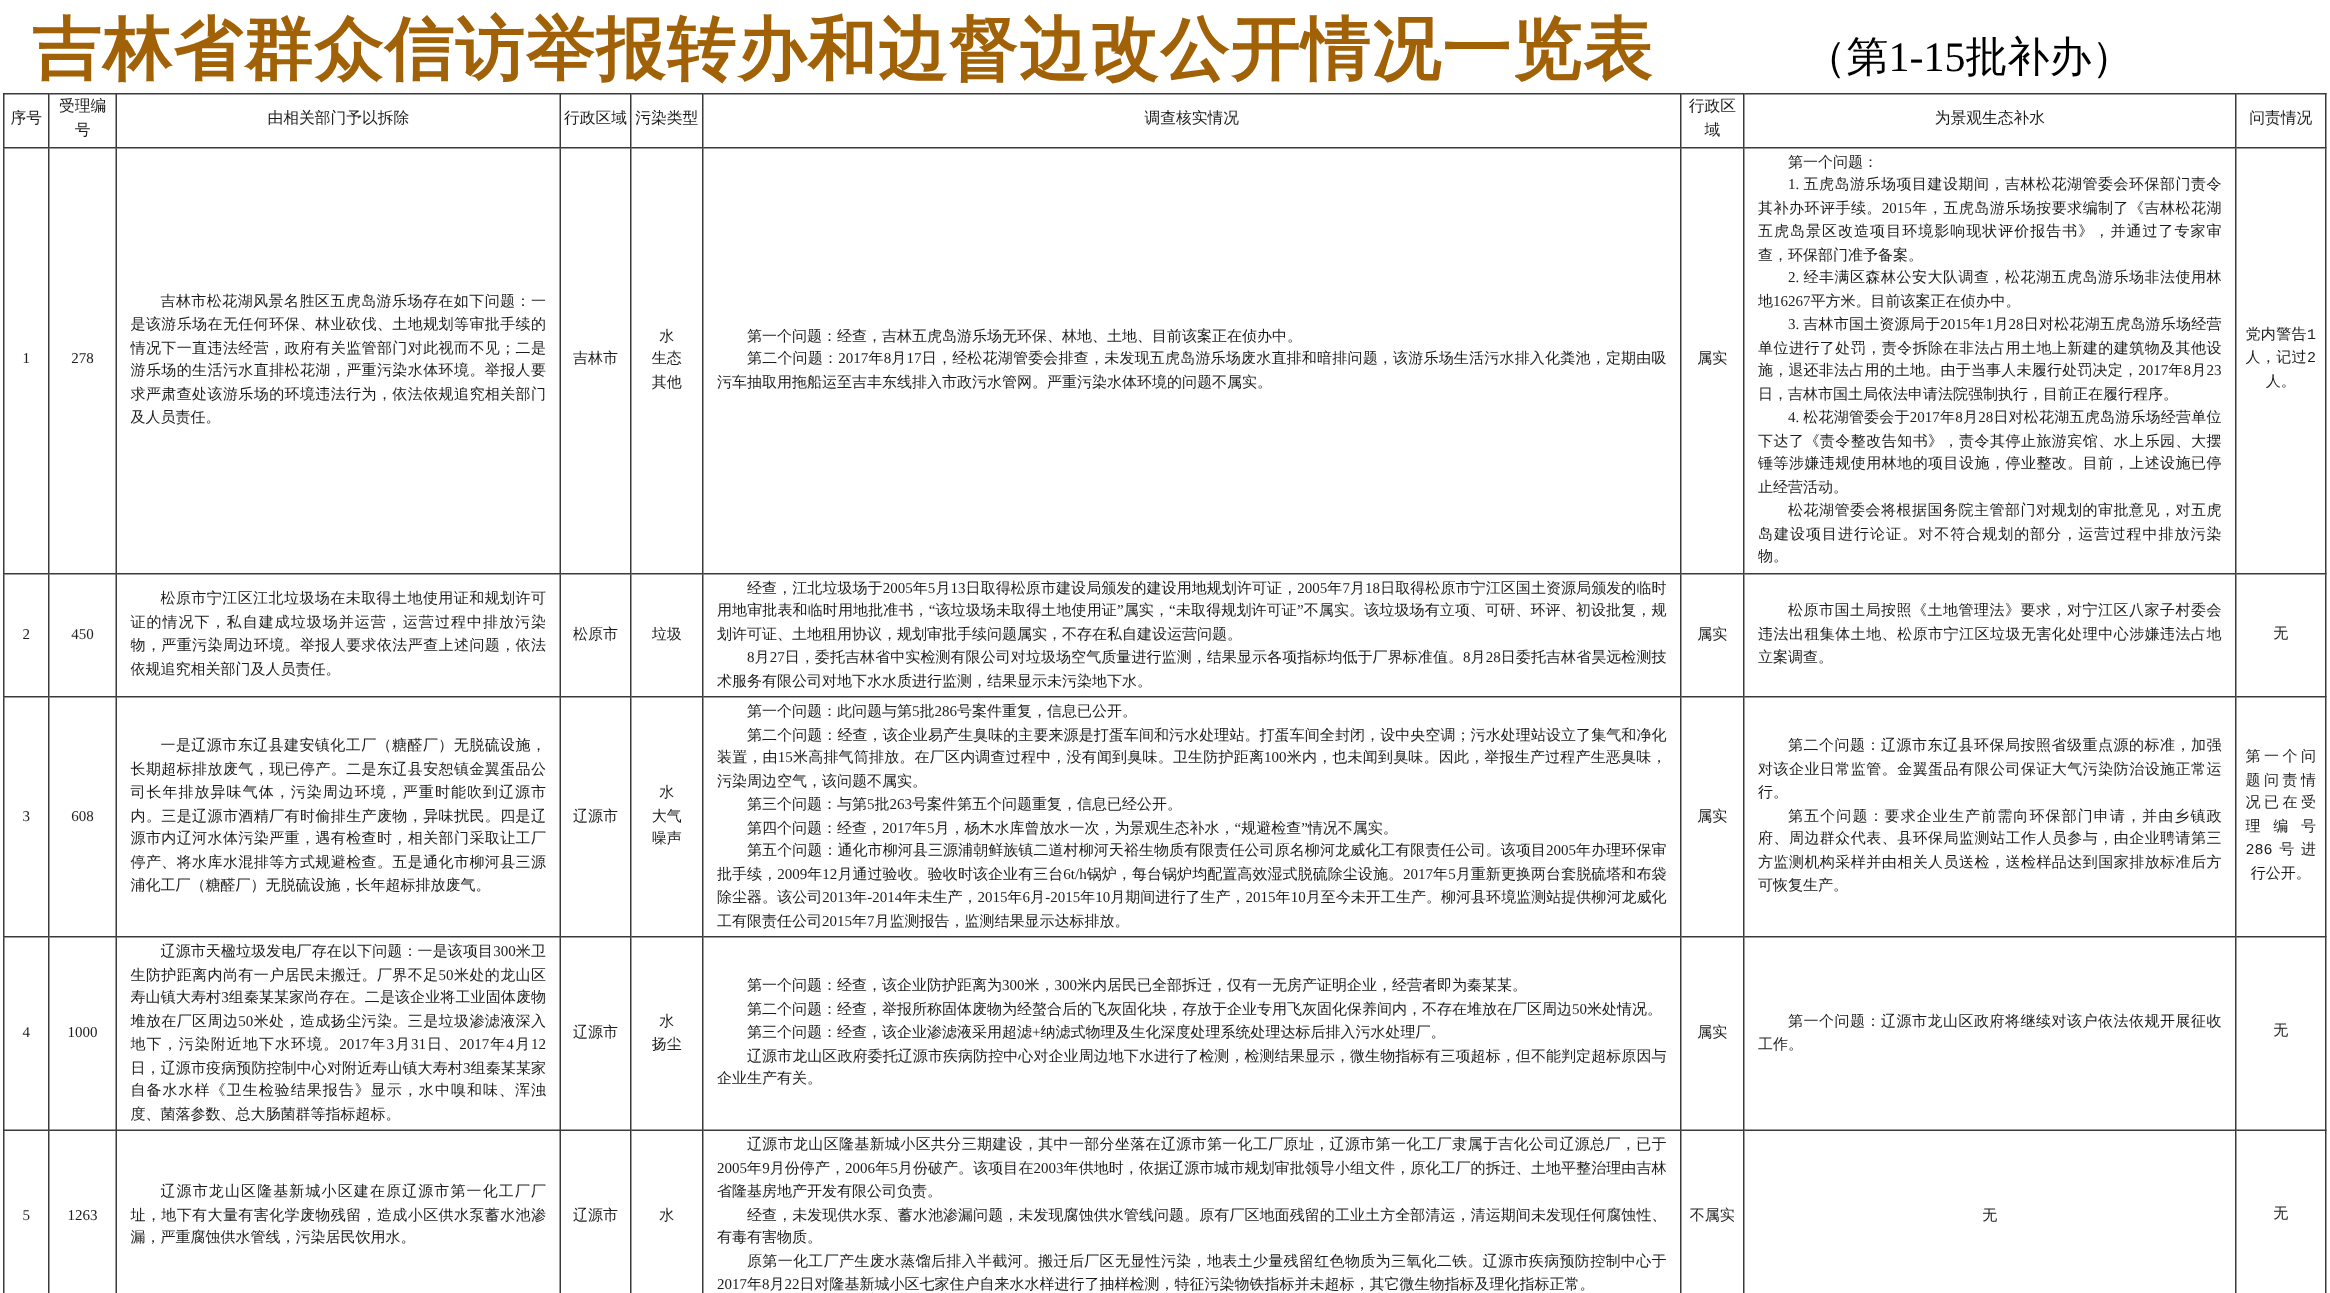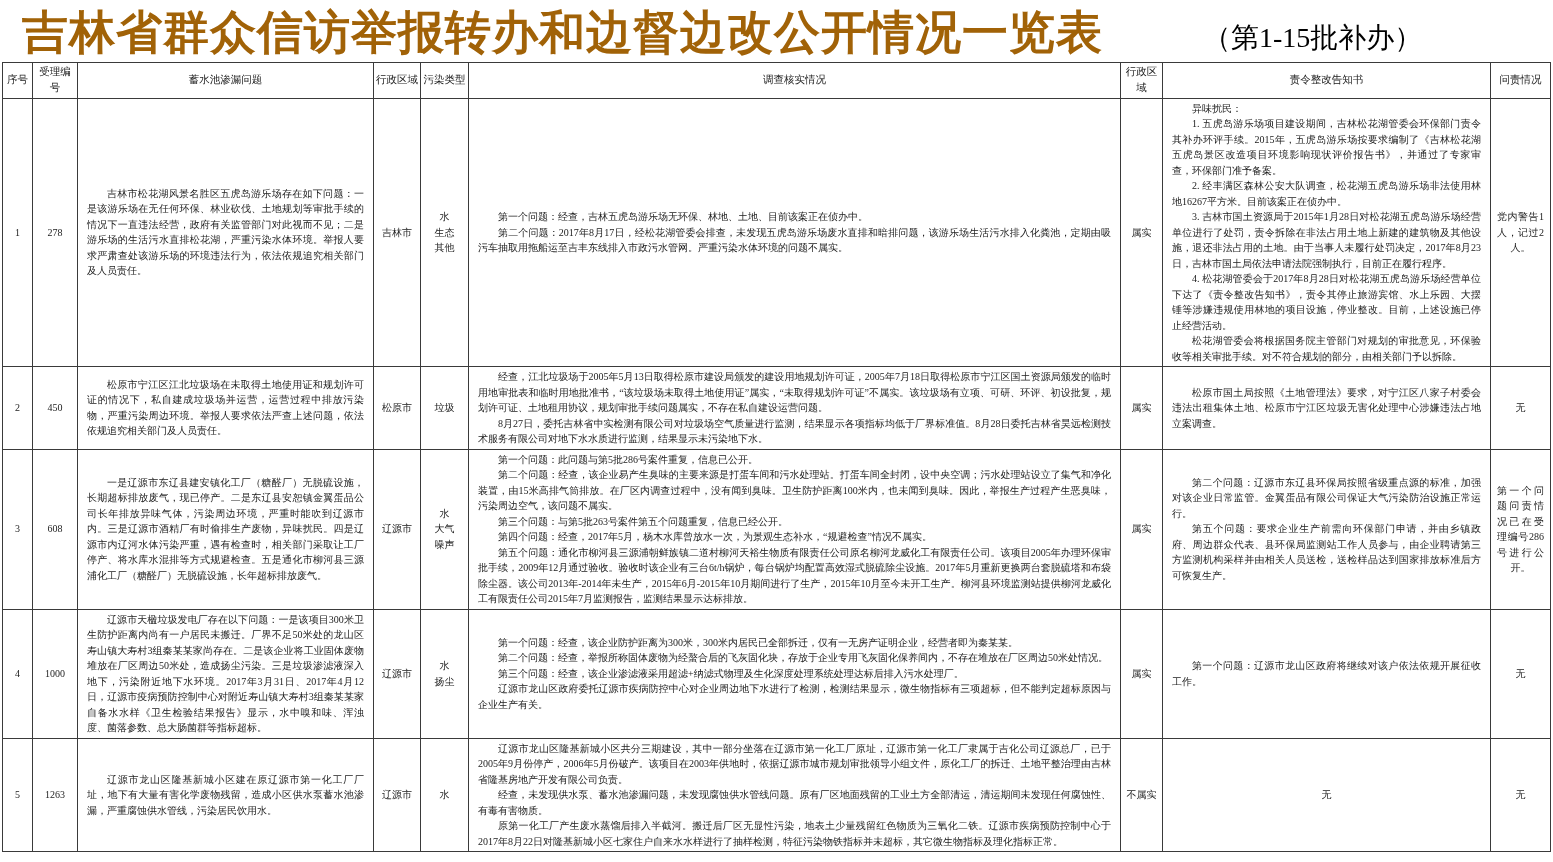--- a/index.html
+++ b/index.html
@@ -31,21 +31,21 @@
     font-size:10px;line-height:1.55;
     overflow:hidden;
   }
   table.report th{
     font-weight:normal;font-size:10.5px;text-align:center;padding:1px 2px;
   }
   td.center-cell{text-align:center;padding:1px 3px;}
   td.text-cell{padding:2px 9px;text-align:justify;}
   td.text-cell p{margin:0;text-indent:2em;text-align:justify;}
   td.pollution p{margin:0;text-indent:0;text-align:center;}
-  td.acct-cell{padding:2px 6px;text-align:justify;text-align-last:center;}
+  td.acct-cell{padding:2px 6px;text-align:justify;text-align-last:center;font-family:Liberation Mono, monospace;}
 </style>
 </head>
 <body>
 
 <div class="page">
   <div class="title-row">
     <h1 class="page-title">吉林省群众信访举报转办和边督边改公开情况一览表</h1>
     <div class="page-subtitle">（第1-15批补办）</div>
   </div>
 
@@ -58,26 +58,26 @@
         <col style="width:48px">
         <col style="width:652px">
       <col style="width:42px">
         <col style="width:328px">
         <col style="width:60px">
     </colgroup>
     <thead>
       <tr style="height:31px">
         <th>序号</th>
         <th>受理编号</th>
-        <th>蓄水池渗漏问题</th>
+        <th>由相关部门予以拆除</th>
         <th>行政区域</th>
         <th>污染类型</th>
         <th>调查核实情况</th>
         <th>行政区域</th>
-        <th>责令整改告知书</th>
+        <th>为景观生态补水</th>
         <th>问责情况</th>
       </tr>
     </thead>
     <tbody>
       <tr style="height:215px">
         <td class="center-cell">1</td>
         <td class="center-cell">278</td>
         <td class="text-cell">
             <p>吉林市松花湖风景名胜区五虎岛游乐场存在如下问题：一是该游乐场在无任何环保、林业砍伐、土地规划等审批手续的情况下一直违法经营，政府有关监管部门对此视而不见；二是游乐场的生活污水直排松花湖，严重污染水体环境。举报人要求严肃查处该游乐场的环境违法行为，依法依规追究相关部门及人员责任。</p>
           </td>
@@ -86,26 +86,26 @@
             <p>水</p>
             <p>生态</p>
             <p>其他</p>
           </td>
         <td class="text-cell">
             <p>第一个问题：经查，吉林五虎岛游乐场无环保、林地、土地、目前该案正在侦办中。</p>
             <p>第二个问题：2017年8月17日，经松花湖管委会排查，未发现五虎岛游乐场废水直排和暗排问题，该游乐场生活污水排入化粪池，定期由吸污车抽取用拖船运至吉丰东线排入市政污水管网。严重污染水体环境的问题不属实。</p>
           </td>
         <td class="center-cell">属实</td>
         <td class="text-cell">
-            <p>异味扰民：</p>
+            <p>第一个问题：</p>
             <p>1. 五虎岛游乐场项目建设期间，吉林松花湖管委会环保部门责令其补办环评手续。2015年，五虎岛游乐场按要求编制了《吉林松花湖五虎岛景区改造项目环境影响现状评价报告书》，并通过了专家审查，环保部门准予备案。</p>
             <p>2. 经丰满区森林公安大队调查，松花湖五虎岛游乐场非法使用林地16267平方米。目前该案正在侦办中。</p>
             <p>3. 吉林市国土资源局于2015年1月28日对松花湖五虎岛游乐场经营单位进行了处罚，责令拆除在非法占用土地上新建的建筑物及其他设施，退还非法占用的土地。由于当事人未履行处罚决定，2017年8月23日，吉林市国土局依法申请法院强制执行，目前正在履行程序。</p>
             <p>4. 松花湖管委会于2017年8月28日对松花湖五虎岛游乐场经营单位下达了《责令整改告知书》，责令其停止旅游宾馆、水上乐园、大摆锤等涉嫌违规使用林地的项目设施，停业整改。目前，上述设施已停止经营活动。</p>
-            <p>松花湖管委会将根据国务院主管部门对规划的审批意见，环保验收等相关审批手续。对不符合规划的部分，由相关部门予以拆除。</p>
+            <p>松花湖管委会将根据国务院主管部门对规划的审批意见，对五虎岛建设项目进行论证。对不符合规划的部分，运营过程中排放污染物。</p>
           </td>
         <td class="acct-cell">党内警告1人，记过2人。</td>
       </tr>
       <tr style="height:78px">
         <td class="center-cell">2</td>
         <td class="center-cell">450</td>
         <td class="text-cell">
             <p>松原市宁江区江北垃圾场在未取得土地使用证和规划许可证的情况下，私自建成垃圾场并运营，运营过程中排放污染物，严重污染周边环境。举报人要求依法严查上述问题，依法依规追究相关部门及人员责任。</p>
           </td>
         <td class="center-cell">松原市</td>

